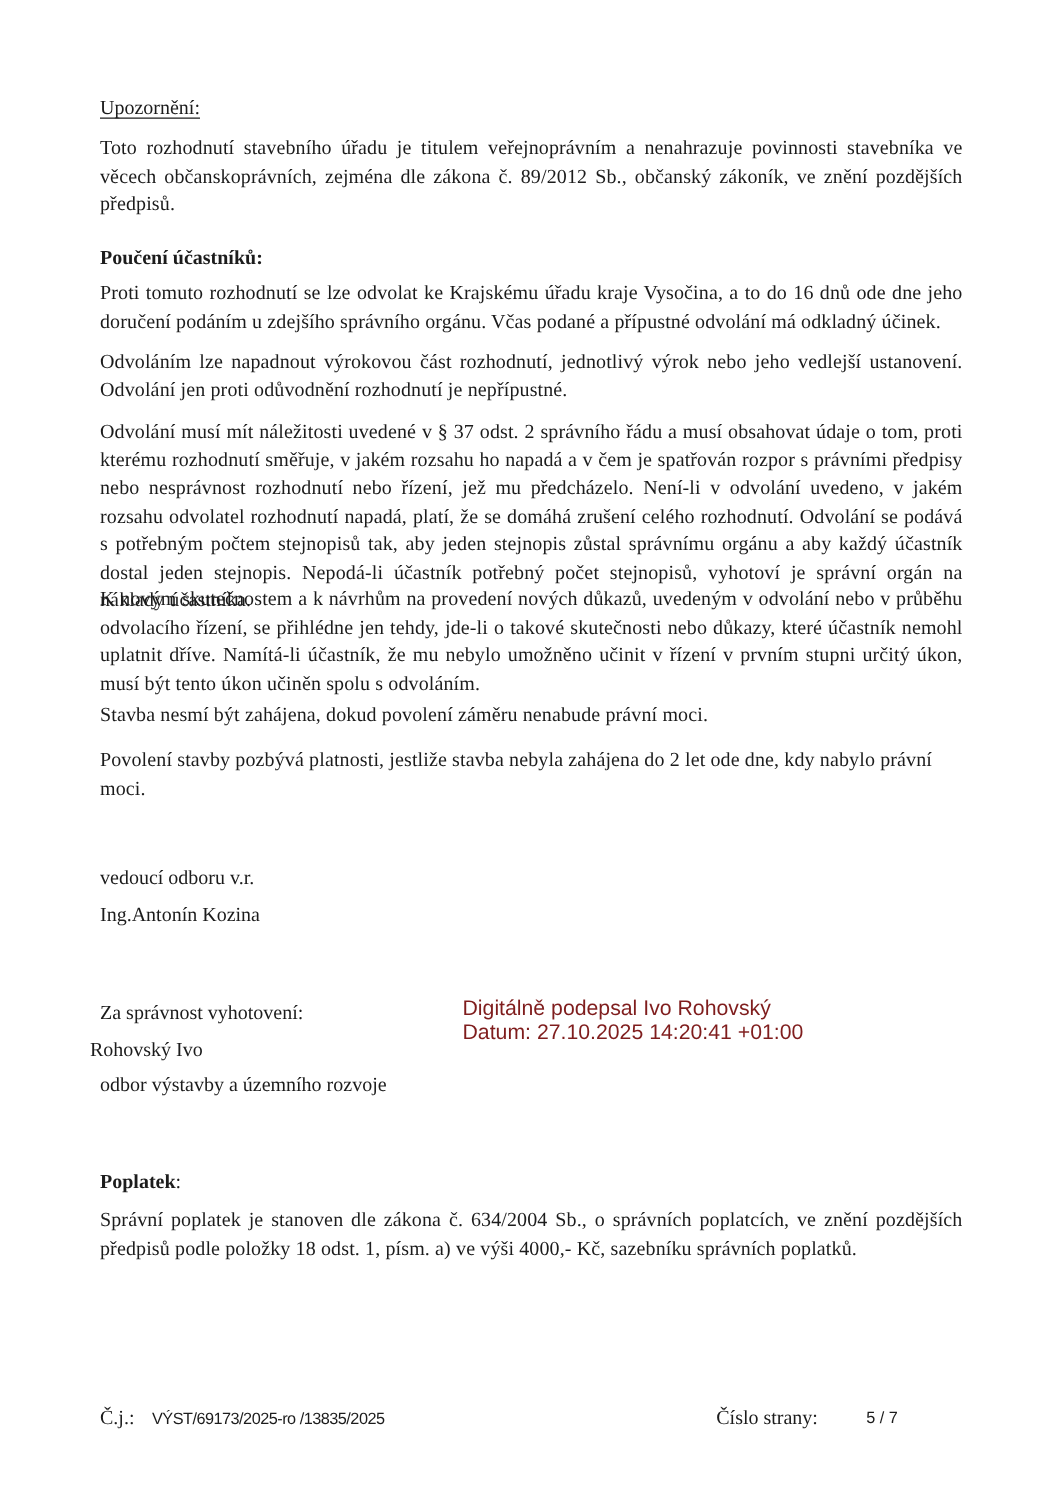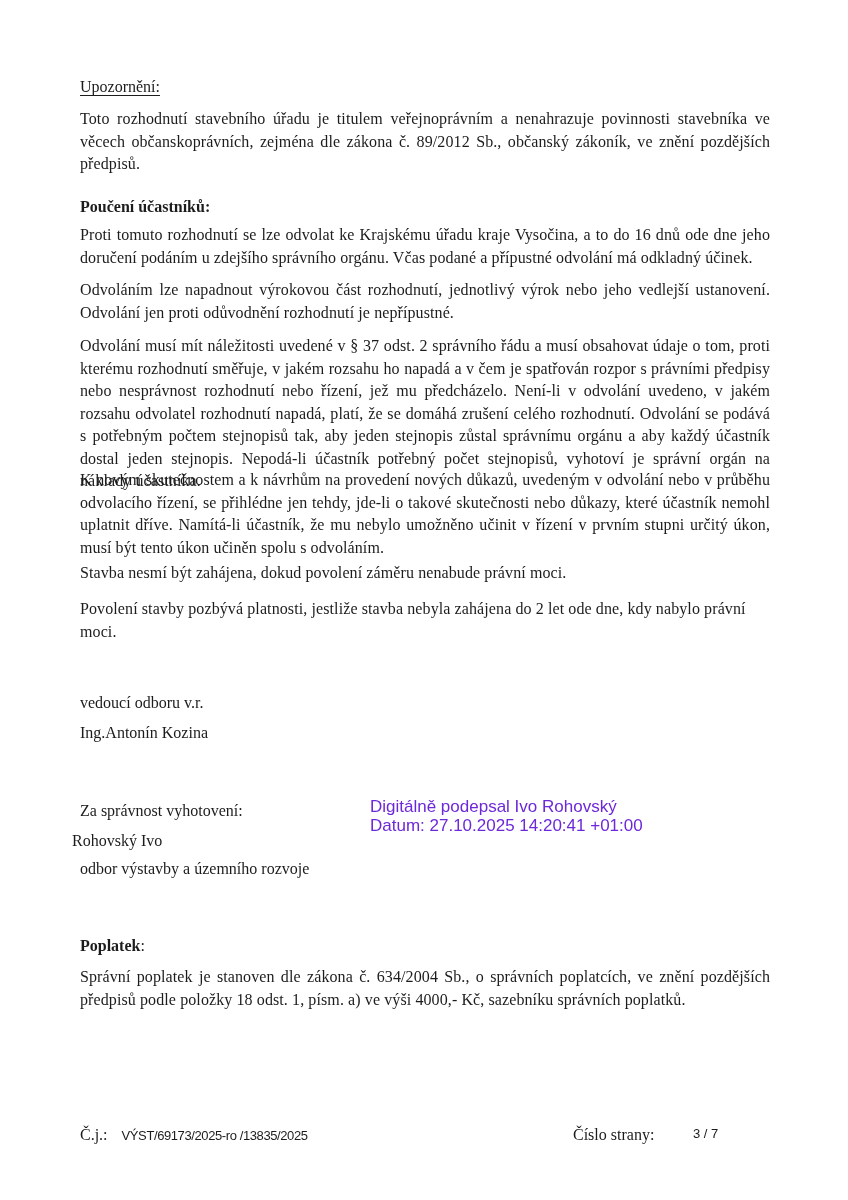--- a/index.html
+++ b/index.html
@@ -28,21 +28,21 @@
   .heading-underline {
     text-decoration: underline;
     text-underline-offset: 3px;
   }
   .heading-bold { font-weight: bold; }
   .sig-line { line-height: 22px; }
   .digital-sig {
     font-family: "Liberation Sans", "DejaVu Sans", sans-serif;
     font-size: 17px;
     line-height: 19px;
-    color: #6d28d9;
+    color: #7f1d1d;
     white-space: nowrap;
   }
   .footer-serif { font-size: 16px; }
   .footer-sans {
     font-family: "Liberation Sans", "DejaVu Sans", sans-serif;
     font-size: 13px;
     letter-spacing: -0.4px;
   }
 </style>
 </head>
@@ -82,15 +82,15 @@
   </div>
 
   <div class="abs body-col" style="top:937px;"><span class="heading-bold">Poplatek</span><span>:</span></div>
   <div class="abs body-col para" style="top:966px;">Správní poplatek je stanoven dle zákona č. 634/2004 Sb., o správních poplatcích, ve znění pozdějších předpisů podle položky 18 odst. 1, písm. a) ve výši 4000,- Kč, sazebníku správních poplatků.</div>
 
   <div class="abs" style="top:1126px; left:80px;">
     <span class="footer-serif">Č.j.:</span>
     <span class="footer-sans" style="margin-left:10px;">VÝST/69173/2025-ro /13835/2025</span>
   </div>
   <div class="abs footer-serif" style="top:1126px; left:573px;">Číslo strany:</div>
-  <div class="abs footer-sans" style="top:1126px; left:693px; letter-spacing:0;">3 / 7</div>
+  <div class="abs footer-sans" style="top:1126px; left:693px; letter-spacing:0;">5 / 7</div>
 
 </div>
 
 </body></html>

